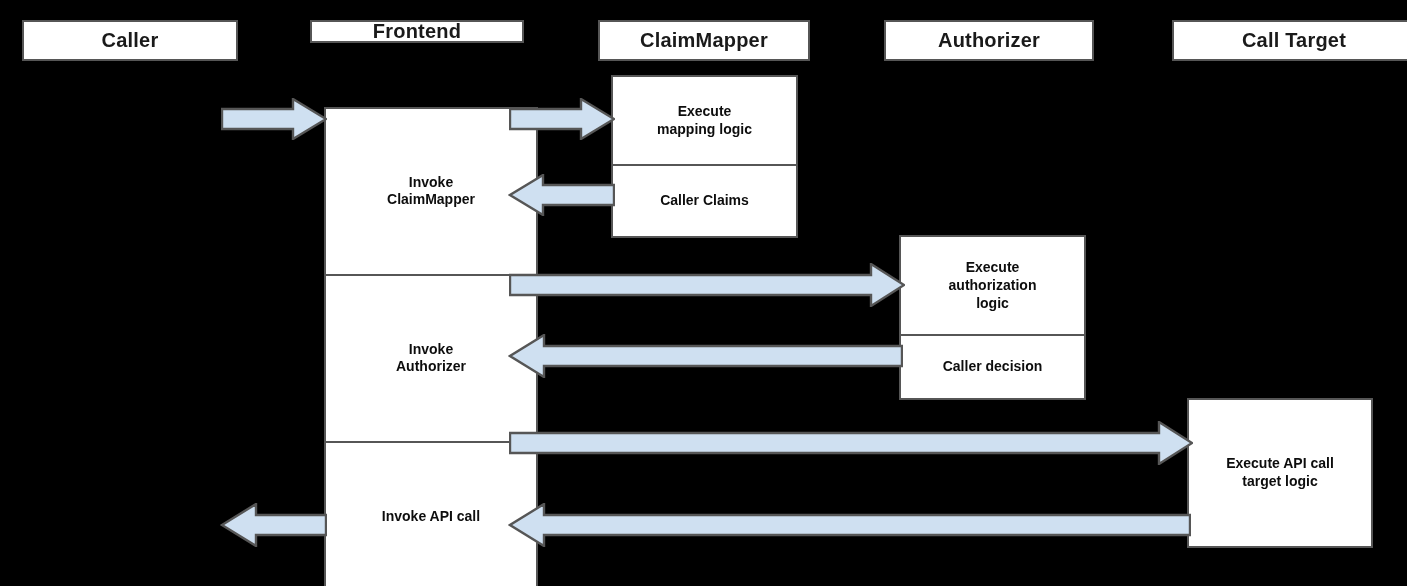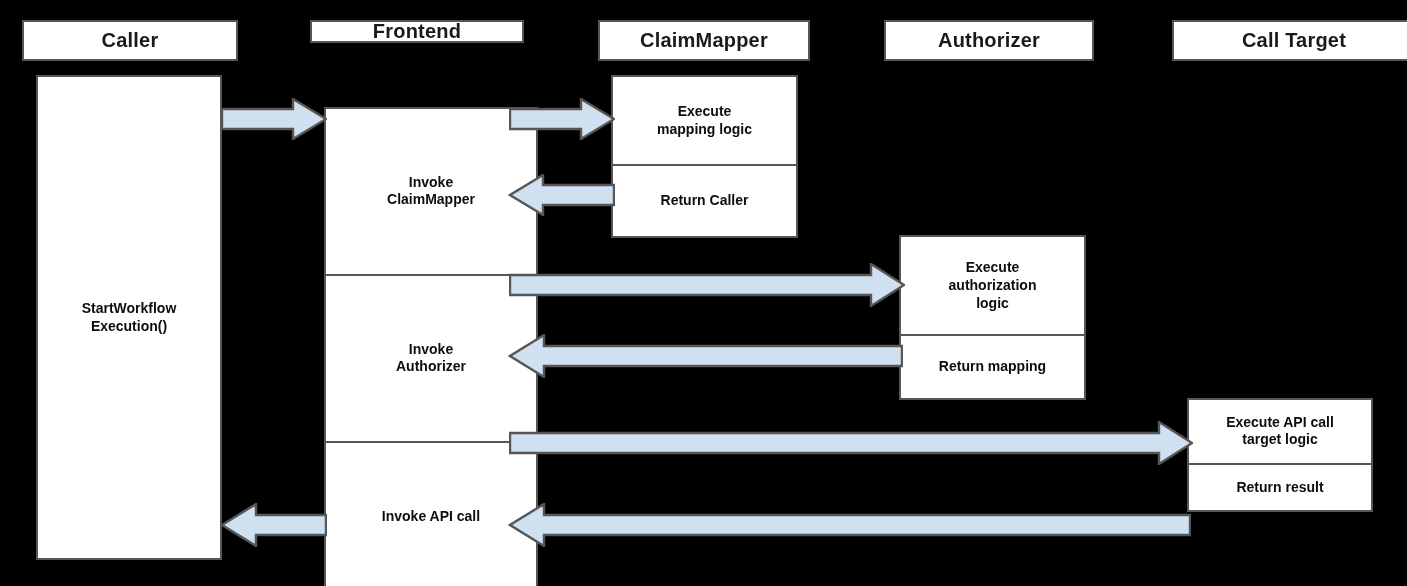--- a/index.html
+++ b/index.html
@@ -82,26 +82,20 @@
   <div class="lane-header" style="left:598px; top:20px; width:212px; height:41px;">
     <span>ClaimMapper</span>
   </div>
   <div class="lane-header" style="left:884px; top:20px; width:210px; height:41px;">
     <span>Authorizer</span>
   </div>
   <div class="lane-header" style="left:1172px; top:20px; width:244px; height:41px;">
     <span>Call Target</span>
   </div>
 
-  <div class="activation" style="left:36px; top:75px; width:186px; height:485px;">
-    <div class="act-cell">
-      <span>StartWorkflow
-Execution()</span>
-    </div>
-  </div>
 
   <div class="activation" style="left:324px; top:75px; width:214px; height:485px;margin-top:32px;">
     <div class="act-cell">
       <span>Invoke
 ClaimMapper</span>
     </div>
     <div class="act-cell">
       <span>Invoke
 Authorizer</span>
     </div>
@@ -109,42 +103,39 @@
       <span>Invoke API call</span>
     </div>
   </div>
 
   <div class="activation" style="left:611px; top:75px; width:187px; height:163px;">
     <div class="act-cell">
       <span>Execute
 mapping logic</span>
     </div>
     <div class="act-cell">
-      <span>Return Caller</span>
+      <span>Caller Claims</span>
     </div>
   </div>
 
   <div class="activation" style="left:899px; top:235px; width:187px; height:165px;">
     <div class="act-cell">
       <span>Execute
 authorization
 logic</span>
     </div>
     <div class="act-cell">
-      <span>Return mapping</span>
+      <span>Caller decision</span>
     </div>
   </div>
 
-  <div class="activation" style="left:1187px; top:398px; width:186px; height:114px;">
+  <div class="activation" style="left:1187px; top:398px; width:186px; height:150px;">
     <div class="act-cell">
       <span>Execute API call
 target logic</span>
-    </div>
-    <div class="act-cell">
-      <span>Return result</span>
     </div>
   </div>
 
   <div class="arrow" style="left:221px; top:98px; width:106px; height:42px;">
     <svg viewBox="0 0 106 42" preserveAspectRatio="none">
       <polygon points="1,11 72,11 72,1 105,21 72,41 72,31 1,31" fill="#cfe0f1" stroke="#565656" stroke-width="2.4" stroke-linejoin="miter"></polygon>
     </svg>
   </div>
 
   <div class="arrow" style="left:509px; top:98px; width:106px; height:42px;">

